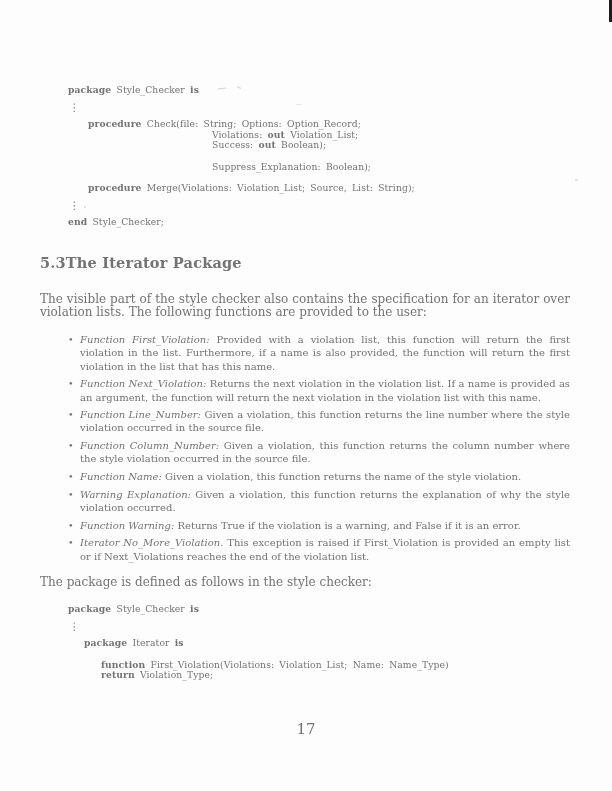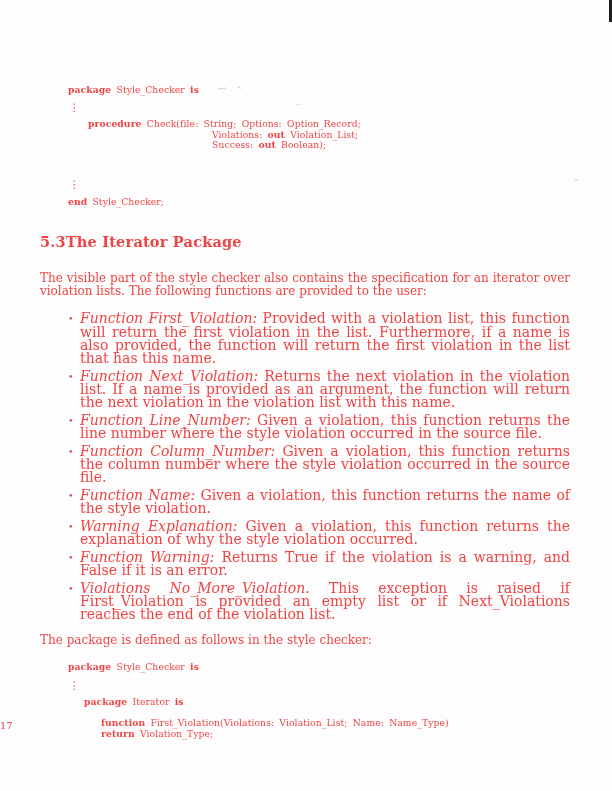--- a/index.html
+++ b/index.html
@@ -2,21 +2,21 @@
 <html><head>
 <meta charset="utf-8">
 <style>
   html, body { margin: 0; padding: 0; background: #ffffff; }
   .page {
     position: relative;
     width: 612px;
     height: 791px;
     box-sizing: border-box;
     background: #fdfdfd;
-    color: #ef4444;
+    color: #737373;
     font-family: "DejaVu Serif", "Liberation Serif", serif;
     padding: 85px 42px 0 40px;
     overflow: hidden;
   }
 
   
   .corner-mark {
     position: absolute; top: 0; right: 0;
     width: 3px; height: 22px;
     background: #1e1e1e;
@@ -65,39 +65,40 @@
   .body-par.closing { margin-top: 13px; }
 
   .fn-list {
     margin: 14px 0 0 0;
     padding: 0 0 0 40px;
     list-style: none;
   }
   .fn-list li {
     position: relative;
     margin: 0 0 4.5px 0;
-    font-size: 14px;
+    font-size: 10px;
     line-height: 13.2px;
     text-align: justify;
   }
   .fn-list li::before {
     content: "\2022";
     position: absolute;
     left: -12px;
     top: 0;
     font-size: 9.5px;
   }
   .fn-list .lead { font-style: italic; }
 
   .code.bottom { margin-top: 15px; }
 
   .page-number {
     position: absolute;
     top: 720px; left: 0; right: 0;
-    font-size: 10px;
+    text-align: center;
+    font-size: 15px;
   }
 </style>
 </head>
 <body>
 
 <div class="page">
 
   <div class="corner-mark"></div>
   <div class="smudge s1"></div>
   <div class="smudge s2"></div>
@@ -105,40 +106,42 @@
   <div class="smudge s4"></div>
   <div class="smudge s5"></div>
 
   <div class="code top">
       <div class="cl"><span class="kw">package</span><span> Style_Checker </span><span class="kw">is</span></div>
       <div class="cl vdots"><span>⋮</span></div>
       <div class="cl" style="padding-left: 20px;"><span class="kw">procedure</span><span> Check(file: String; Options: Option_Record;</span></div>
       <div class="cl" style="padding-left: 144px;"><span>Violations: </span><span class="kw">out</span><span> Violation_List;</span></div>
       <div class="cl" style="padding-left: 144px;"><span>Success: </span><span class="kw">out</span><span> Boolean);</span></div>
       <div class="cl blank">&nbsp;</div>
+      <div class="cl" style="padding-left: 144px;"><span>Suppress_Explanation: Boolean);</span></div>
       <div class="cl blank">&nbsp;</div>
+      <div class="cl" style="padding-left: 20px;"><span class="kw">procedure</span><span> Merge(Violations: Violation_List; Source, List: String);</span></div>
       <div class="cl vdots"><span>⋮</span></div>
       <div class="cl"><span class="kw">end</span><span> Style_Checker;</span></div>
     </div>
 
   <h2 class="section-heading">
     <span class="sec-num">5.3</span><span class="sec-title">The Iterator Package</span>
   </h2>
 
   <p class="body-par">The visible part of the style checker also contains the specification for an iterator over violation lists. The following functions are provided to the user:</p>
 
   <ul class="fn-list">
       <li><span class="lead">Function First_Violation:</span> Provided with a violation list, this function will return the first violation in the list. Furthermore, if a name is also provided, the function will return the first violation in the list that has this name.</li>
       <li><span class="lead">Function Next_Violation:</span> Returns the next violation in the violation list. If a name is provided as an argument, the function will return the next violation in the violation list with this name.</li>
       <li><span class="lead">Function Line_Number:</span> Given a violation, this function returns the line number where the style violation occurred in the source file.</li>
       <li><span class="lead">Function Column_Number:</span> Given a violation, this function returns the column number where the style violation occurred in the source file.</li>
       <li><span class="lead">Function Name:</span> Given a violation, this function returns the name of the style violation.</li>
       <li><span class="lead">Warning Explanation:</span> Given a violation, this function returns the explanation of why the style violation occurred.</li>
       <li><span class="lead">Function Warning:</span> Returns True if the violation is a warning, and False if it is an error.</li>
-      <li><span class="lead">Violations No_More_Violation.</span> This exception is raised if First_Violation is provided an empty list or if Next_Violations reaches the end of the violation list.</li>
+      <li><span class="lead">Iterator No_More_Violation.</span> This exception is raised if First_Violation is provided an empty list or if Next_Violations reaches the end of the violation list.</li>
     </ul>
 
   <p class="body-par closing">The package is defined as follows in the style checker:</p>
 
   <div class="code bottom">
       <div class="cl"><span class="kw">package</span><span> Style_Checker </span><span class="kw">is</span></div>
       <div class="cl vdots"><span>⋮</span></div>
       <div class="cl" style="padding-left: 16px;"><span class="kw">package</span><span> Iterator </span><span class="kw">is</span></div>
       <div class="cl blank">&nbsp;</div>
       <div class="cl" style="padding-left: 33px;"><span class="kw">function</span><span> First_Violation(Violations: Violation_List; Name: Name_Type)</span></div>

